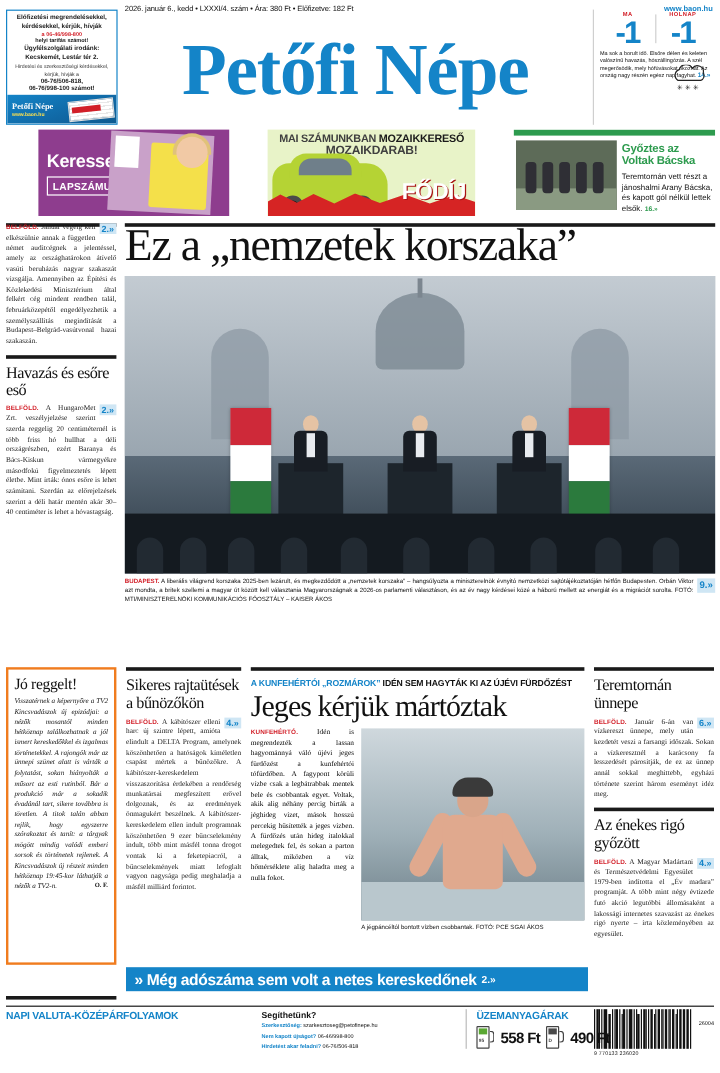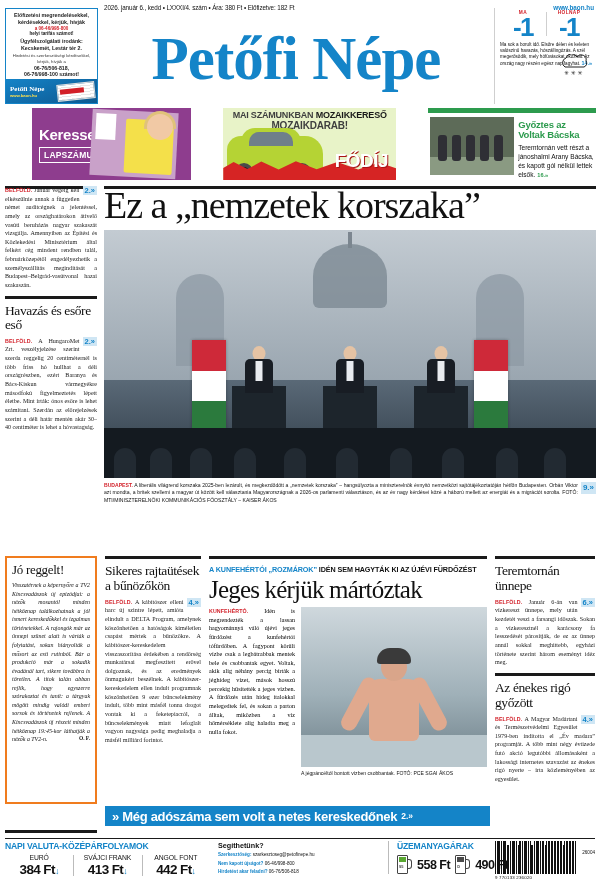--- a/index.html
+++ b/index.html
@@ -468,34 +468,20 @@
     <div class="banner-t">» Még adószáma sem volt a netes kereskedőnek</div>
     <div class="banner-pg">2.»</div>
   </div>
 
   <div class="footer">
     <div class="f-rule"></div>
     <div class="f-rule2"></div>
 
     <div class="f-curr">
       <div class="f-title">NAPI VALUTA-KÖZÉPÁRFOLYAMOK</div>
-      <div class="f-rates">
-        <div class="f-rate">
-          <div class="f-cname">EURÓ</div>
-          <div class="f-cval"><span>384 Ft</span><span class="f-arrow">↓</span></div>
-        </div>
-        <div class="f-rate">
-          <div class="f-cname">SVÁJCI FRANK</div>
-          <div class="f-cval"><span>413 Ft</span><span class="f-arrow">↓</span></div>
-        </div>
-        <div class="f-rate">
-          <div class="f-cname">ANGOL FONT</div>
-          <div class="f-cval"><span>442 Ft</span><span class="f-arrow">↓</span></div>
-        </div>
-      </div>
     </div>
 
     <div class="f-help">
       <div class="f-help-t">Segíthetünk?</div>
       <div class="f-help-l"><b>Szerkesztőség:</b><span> szarkesztoseg@petofinepe.hu</span></div>
       <div class="f-help-l"><b>Nem kapott újságot?</b><span> 06-46/998-800</span></div>
       <div class="f-help-l"><b>Hirdetést akar feladni?</b><span> 06-76/506-818</span></div>
     </div>
 
     <div class="f-fuel">

